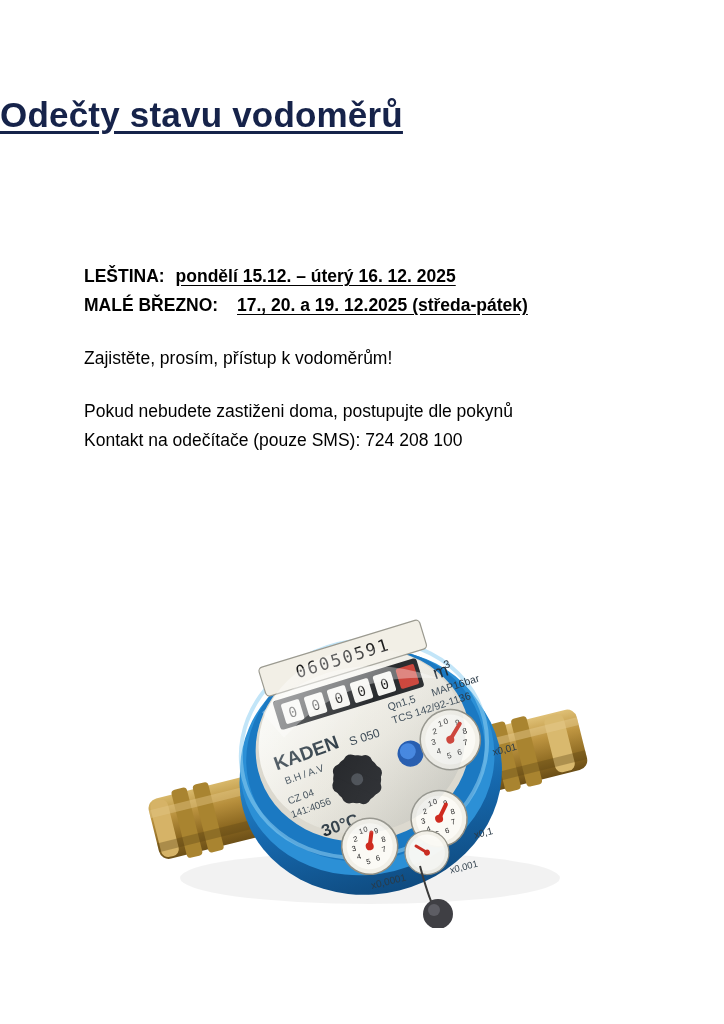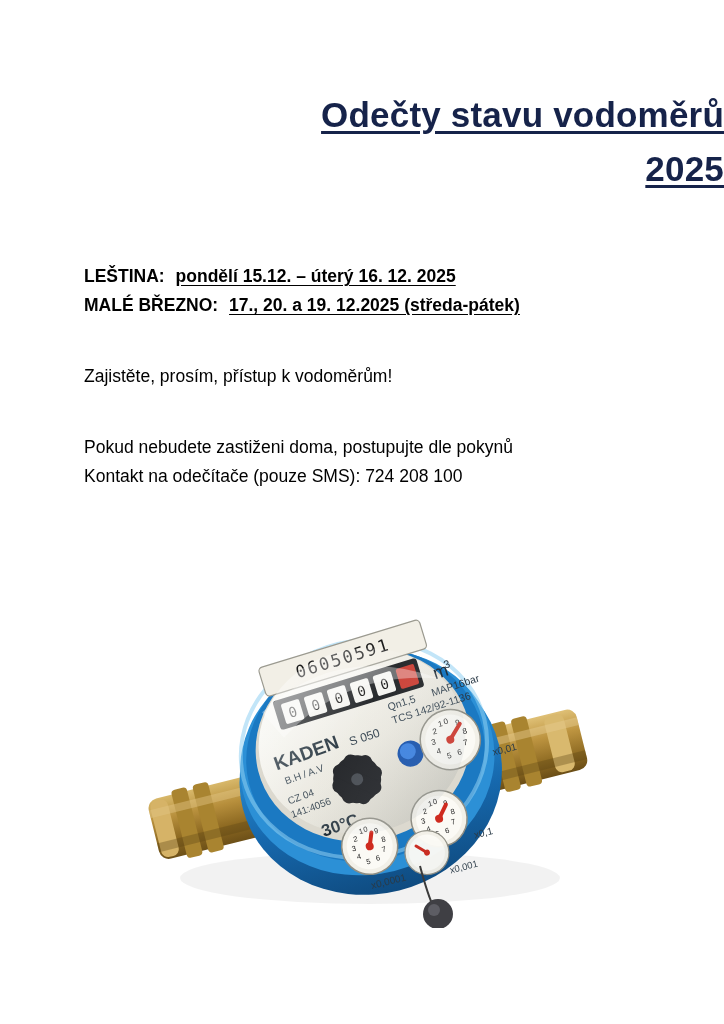--- a/index.html
+++ b/index.html
@@ -21,21 +21,21 @@
     inset: 0;
     background: #ffffff;
   }
 
   
   .title-block {
     position: absolute;
     top: 88px;
     left: 0;
     width: 724px;
-    text-align: right;
+    text-align: left;
   }
   .title-line {
     font-size: 35px;
     font-weight: bold;
     color: #16234a;
     text-decoration: underline;
     text-underline-offset: 4px;
     line-height: 54px;
     letter-spacing: 0.2px;
   }
@@ -52,21 +52,21 @@
   }
   .row-bold {
     font-weight: bold;
     white-space: nowrap;
   }
   .row-bold .underlined {
     text-decoration: underline;
     text-underline-offset: 3px;
   }
   .para {
-    margin-top: 42px;
+    margin-top: 24px;
     font-weight: normal;
   }
   .para span {
     display: block;
   }
 
   
   .photo-area {
     position: absolute;
     left: 120px;
@@ -77,32 +77,31 @@
 
   svg.meter { display: block; }
 </style>
 </head>
 <body>
 
 <div class="page">
 
   <div class="title-block">
     <div class="title-line" style="color: rgb(22, 35, 74);">Odečty stavu vodoměrů</div>
-    <div class="title-line" style="color: rgb(22, 35, 74);">2025</div>
   </div>
 
   <div class="body-block">
 
     <div class="row-bold">
       <span style="margin-right: 6px;">LEŠTINA:</span>
       <span class="underlined">pondělí 15.12. – úterý 16. 12. 2025</span>
     </div>
 
     <div class="row-bold">
-      <span style="margin-right: 6px;">MALÉ BŘEZNO:</span>
+      <span style="margin-right: 14px;">MALÉ BŘEZNO:</span>
       <span class="underlined">17., 20. a 19. 12.2025 (středa-pátek)</span>
     </div>
 
     <div class="para">
       <span>Zajistěte, prosím, přístup k vodoměrům!</span>
     </div>
 
     <div class="para">
       <span>Pokud nebudete zastiženi doma, postupujte dle pokynů</span>
       <span>Kontakt na odečítače (pouze SMS): 724 208 100</span>

